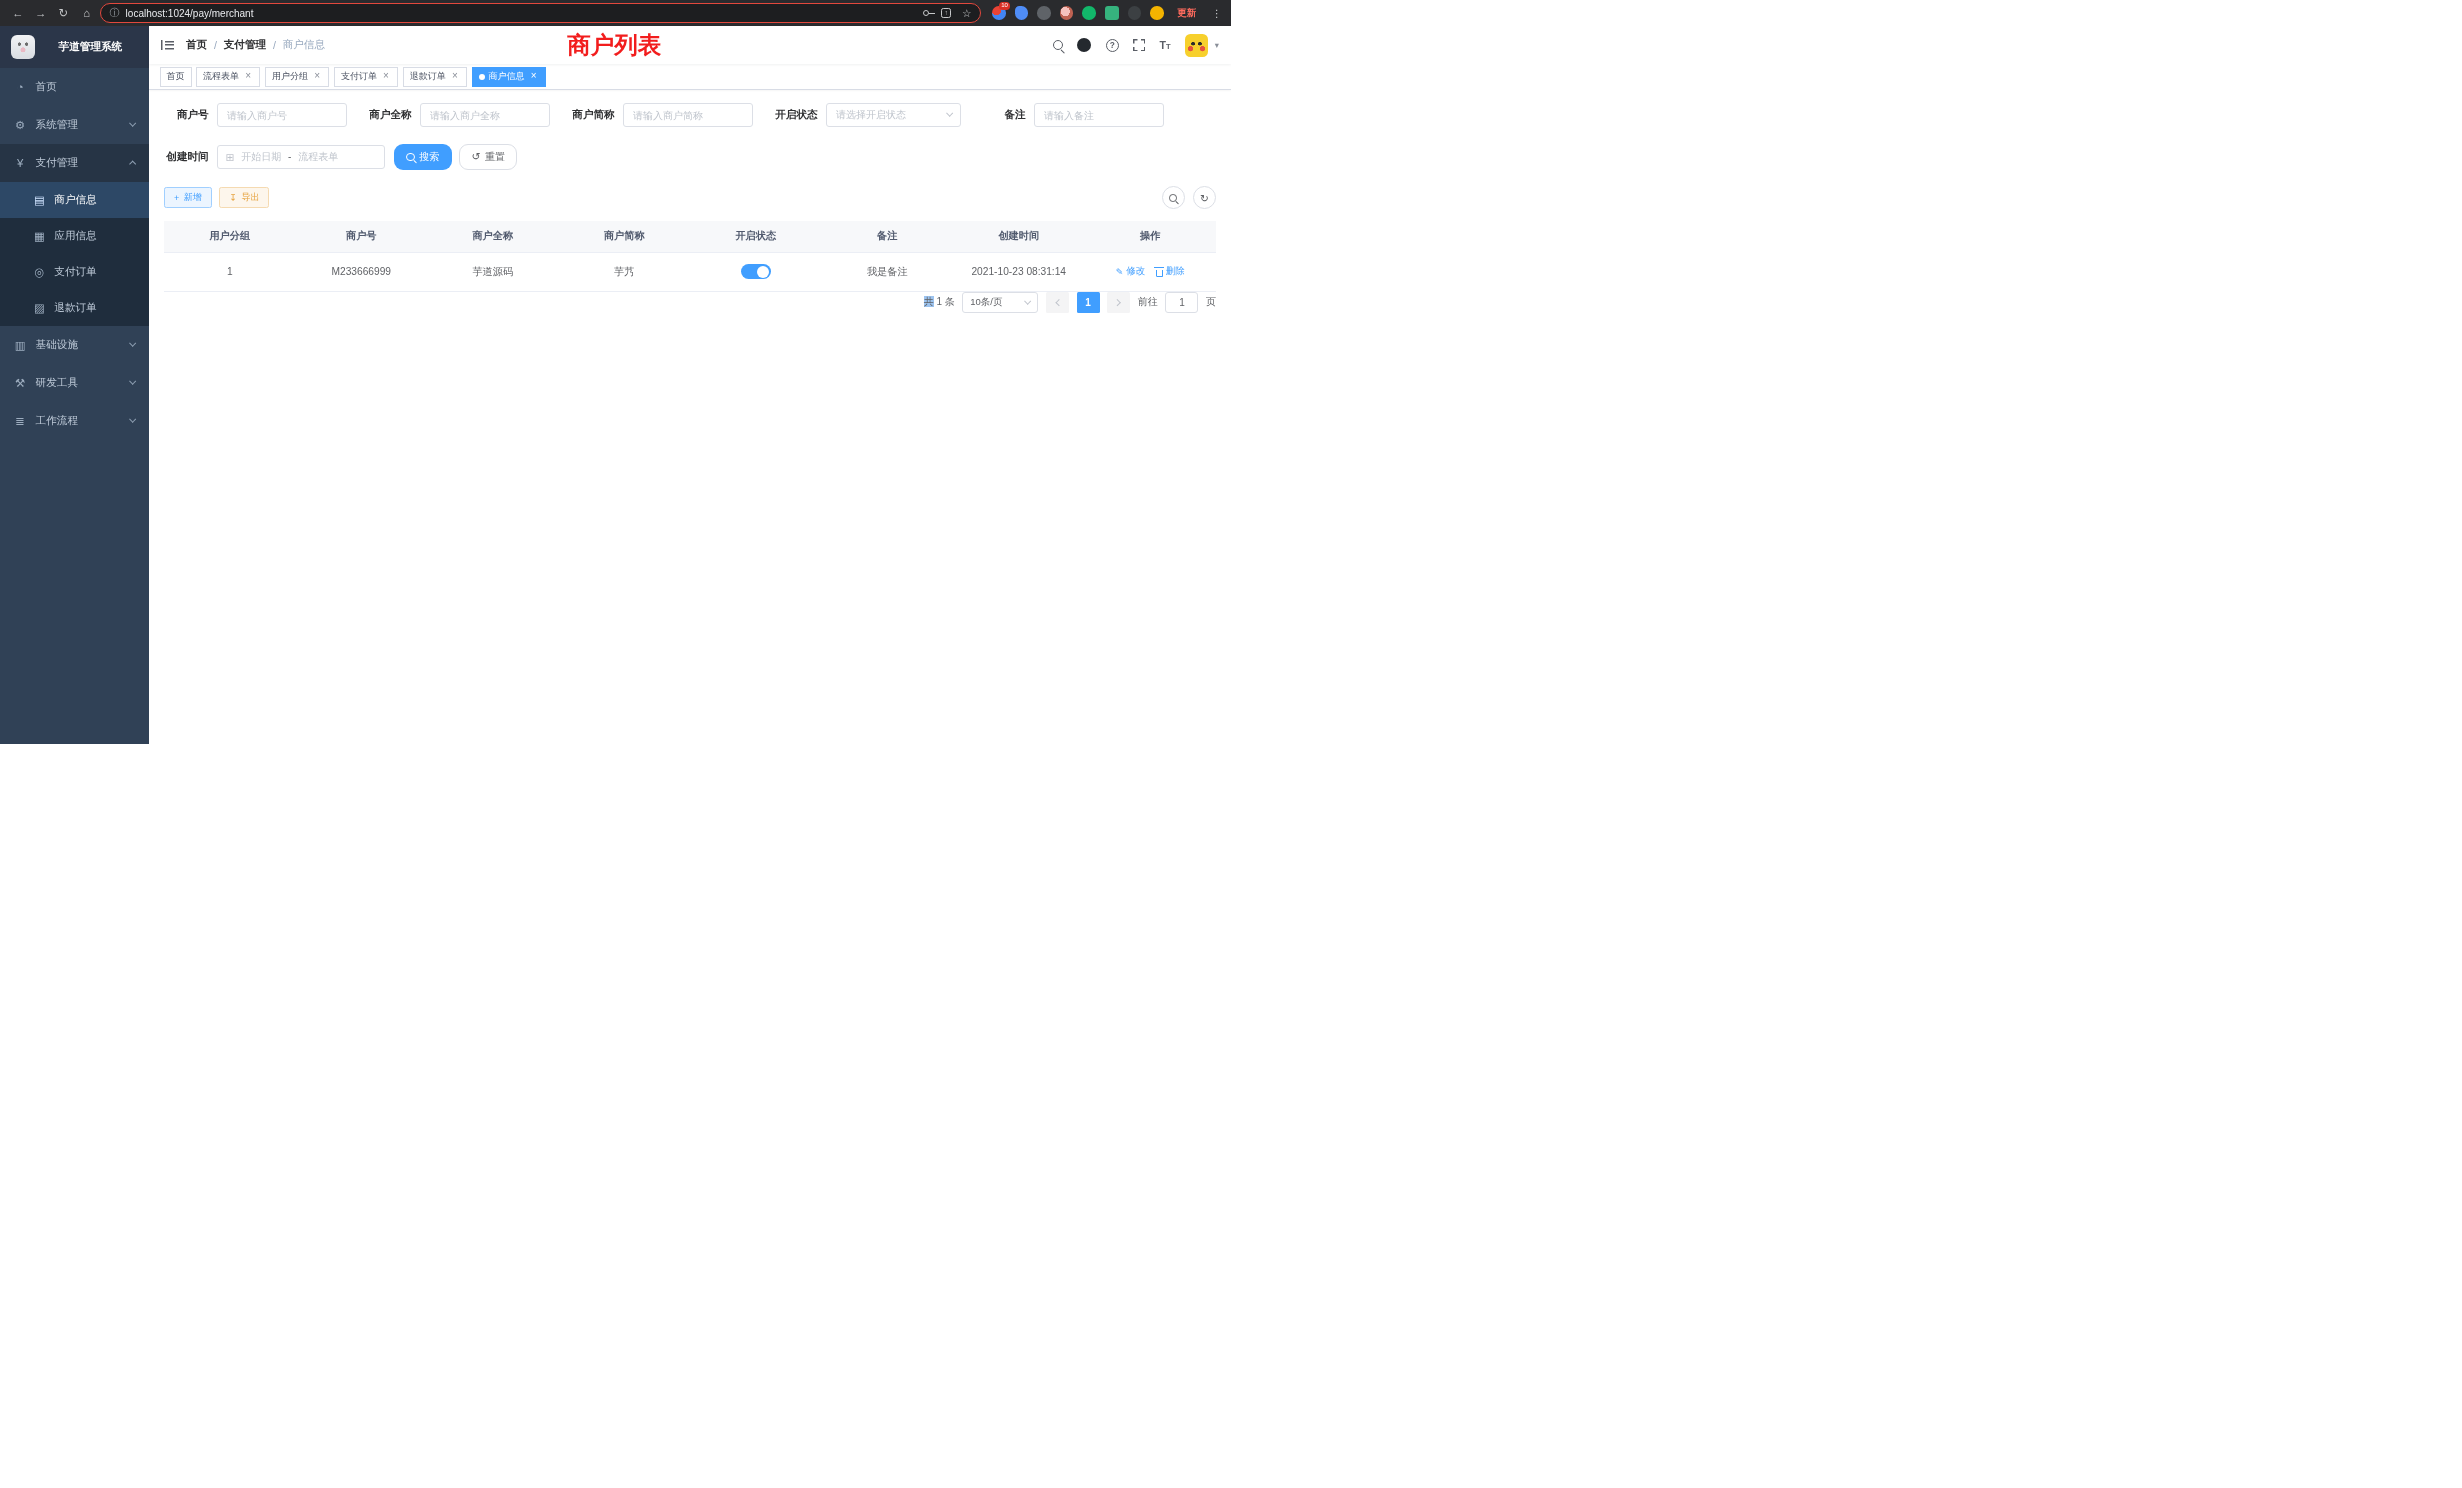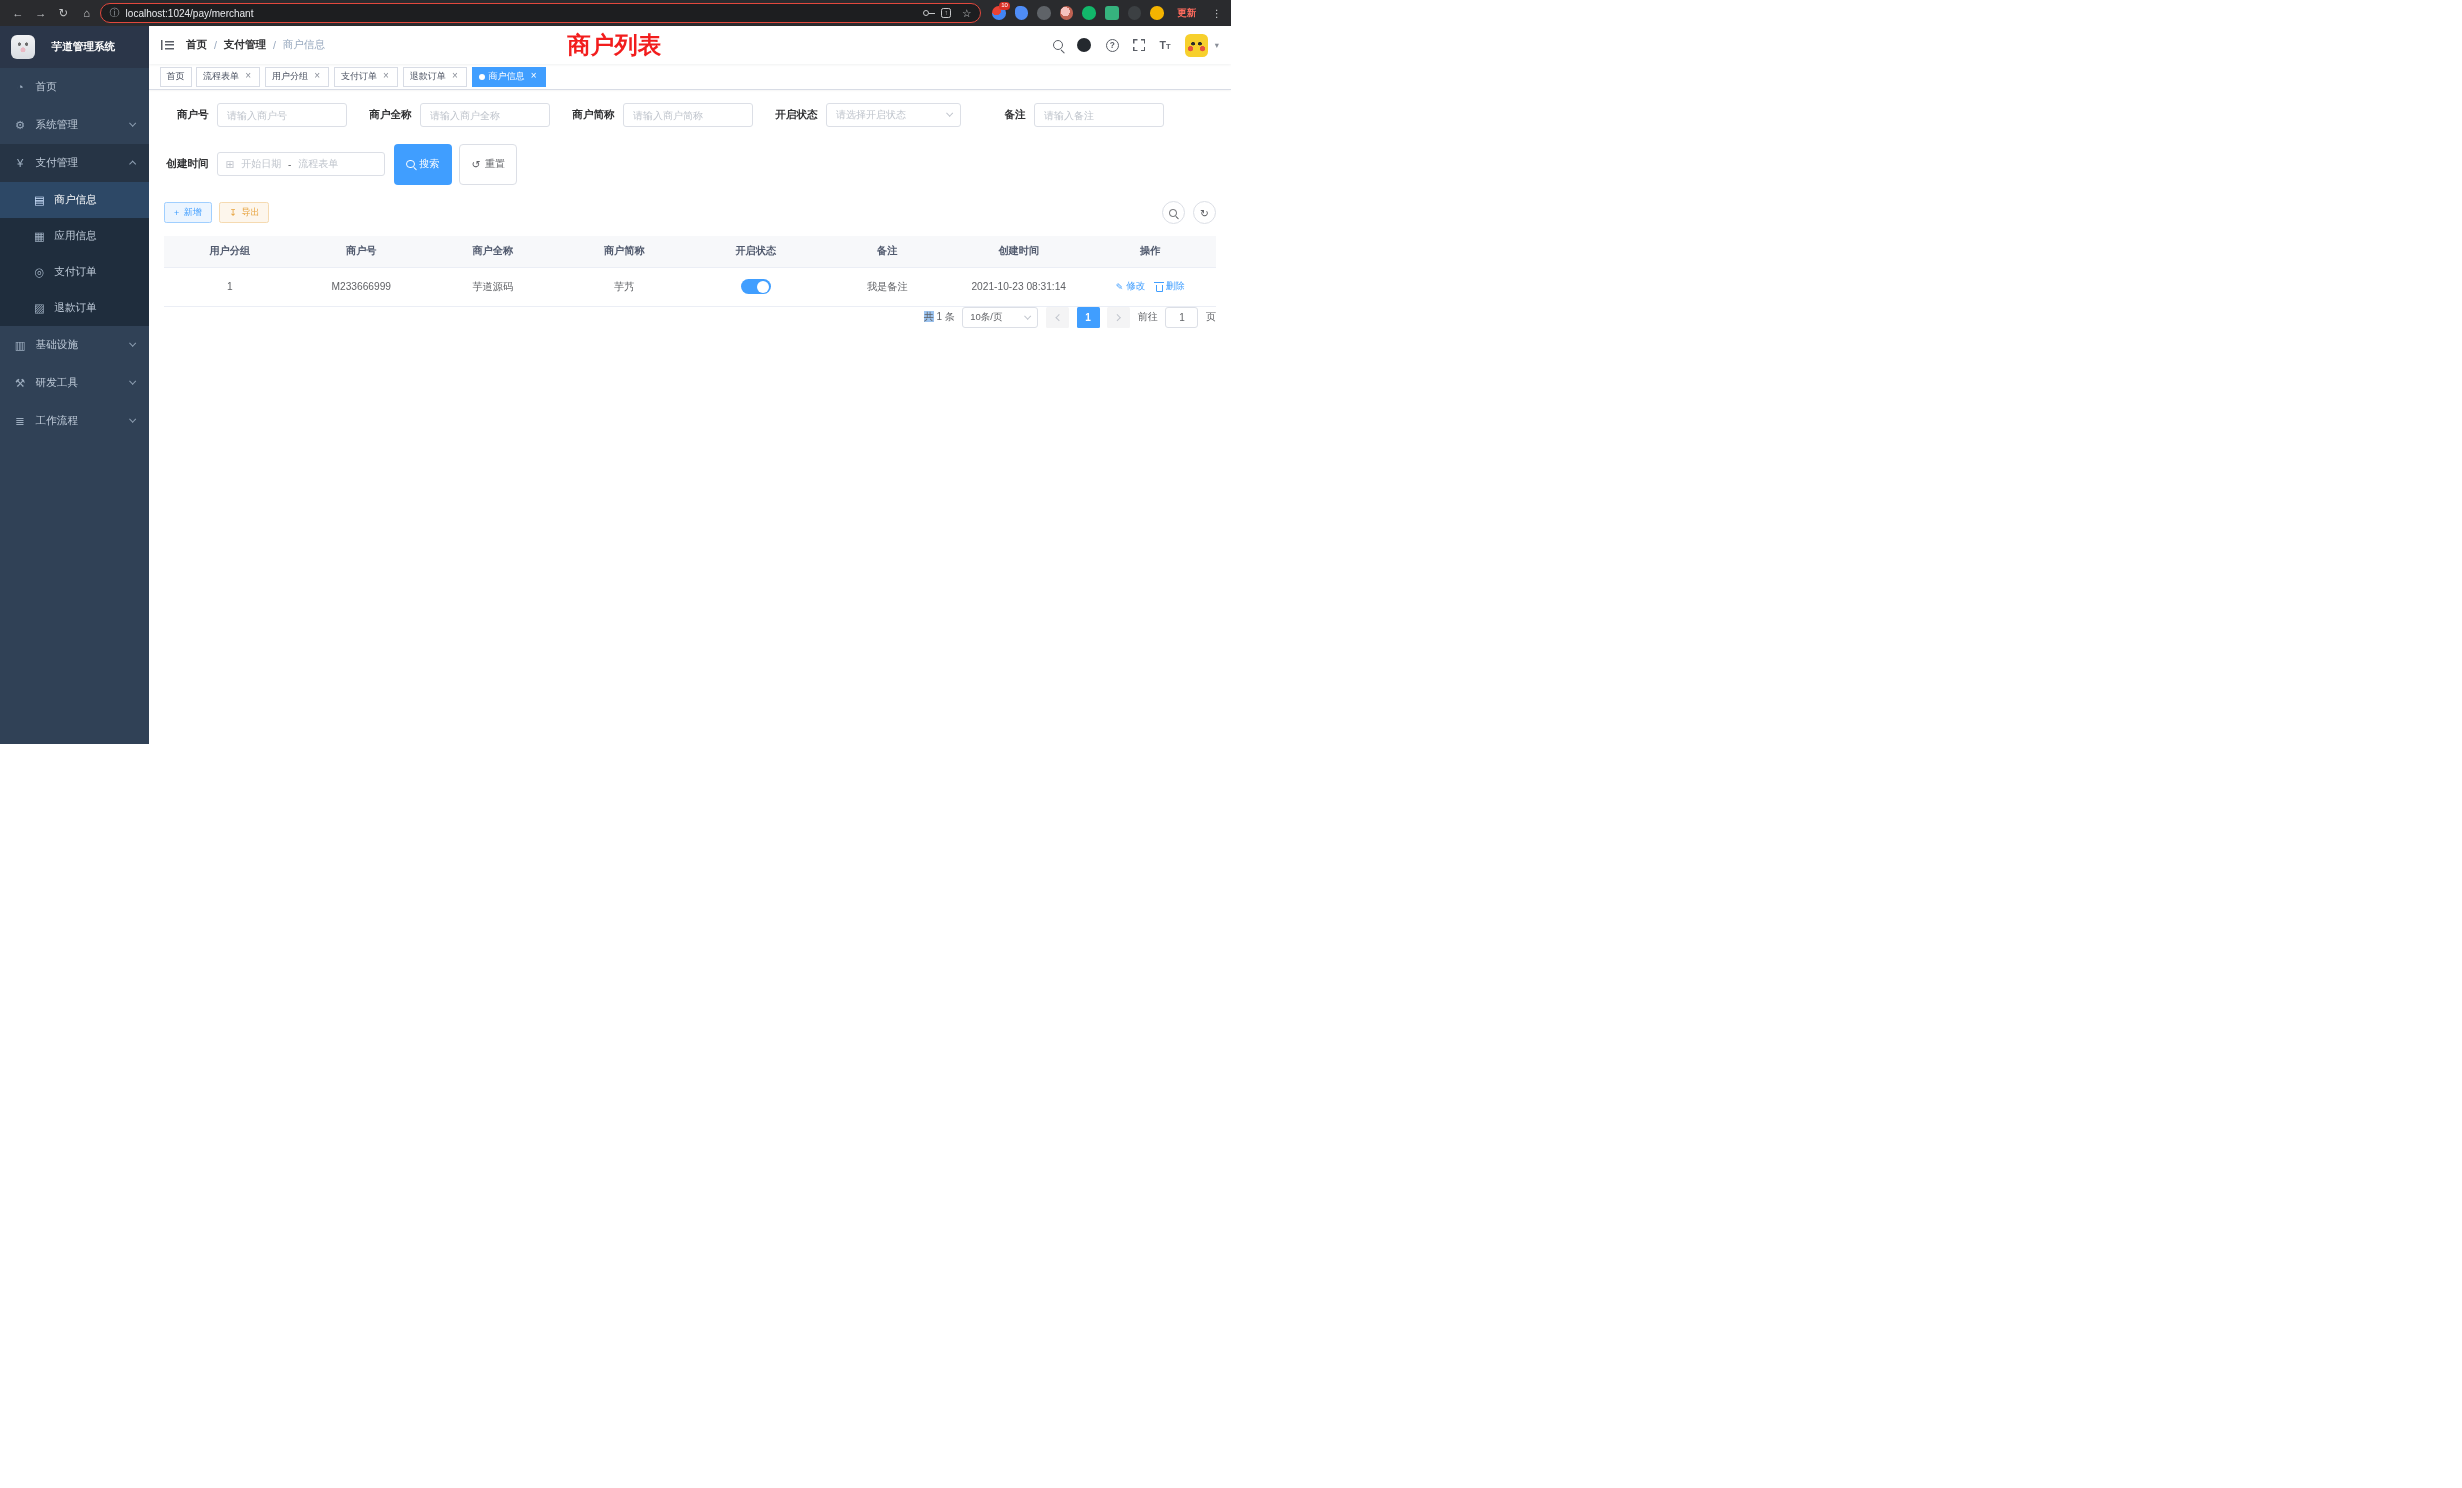--- a/index.html
+++ b/index.html
@@ -27,21 +27,21 @@
   .ext.e6{background:#36b37e;border-radius:3px}
   .ext.e7{background:#3c4043}
   .ext.e8{background:#f4b400}
   .ext-badge{position:absolute;top:-3.8px;right:-4.5px;background:#d93025;color:#fff;font-size:6px;line-height:7.6px;padding:0 2.3px;border-radius:3.8px}
   .update-btn{color:#ff6b5e;font-size:9.5px;font-weight:700;padding:0 4.5px;cursor:pointer;white-space:nowrap}
   .dots-icon{color:#c6c8ca;font-size:10.6px;padding:0 1.5px;cursor:pointer}
 
   
   .app{display:flex;height:719px}
   .sidebar{width:149px;flex:0 0 149px;background:#304156;color:#bfcbd9;display:flex;flex-direction:column}
-  .logo{height:42px;display:flex;align-items:center;gap:17px;padding:0 10.6px;background:#2b3649;cursor:pointer}
+  .logo{height:42px;display:flex;align-items:center;gap:24px;padding:0 10.6px;background:#2b3649;cursor:pointer}
   .logo-avatar{width:24px;height:24px;border-radius:6px;flex:0 0 auto;
     background:radial-gradient(circle at 35% 38%,#6d6d6d 1.5px,transparent 1.9px),
                radial-gradient(circle at 65% 38%,#6d6d6d 1.5px,transparent 1.9px),
                radial-gradient(circle at 50% 62%,#e9b9c4 2.3px,transparent 2.7px),
                linear-gradient(#f2f3f5,#d9dde2)}
   .logo-title{color:#fff;font-size:10.6px;font-weight:700;white-space:nowrap}
   .menu{flex:1;overflow:hidden}
   .menu-item{height:38px;display:flex;align-items:center;gap:9px;padding:0 13.6px;font-size:10.6px;cursor:pointer}
   .menu-item.parent-open{background:#263445}
   .mi-icon{width:13px;text-align:center;color:#9eaec0;font-size:11.4px;flex:0 0 auto}
@@ -103,21 +103,21 @@
   .fitem{display:flex;align-items:center;margin-right:20px}
   .flabel{min-width:53px;text-align:right;padding-right:8.3px;color:#303133;font-weight:600;font-size:10.6px;white-space:nowrap}
   .tin{width:130px;height:24px;border:0.8px solid #dcdfe6;border-radius:3px;padding:0 9px;font-size:10px;color:#606266;outline:none;font-family:inherit;background:#fff}
   .tin::placeholder{color:#bfc4cc}
   .sel-box{width:135px;height:24px;border:0.8px solid #dcdfe6;border-radius:3px;display:flex;align-items:center;justify-content:space-between;padding:0 7.6px 0 9px;color:#bfc4cc;font-size:10px;cursor:pointer;background:#fff}
   .sel-caret{width:5.3px;height:5.3px;border-right:1.1px solid #c0c4cc;border-bottom:1.1px solid #c0c4cc;transform:rotate(45deg) translate(-0.8px,-0.8px)}
   .date-box{width:168px;height:24px;border:0.8px solid #dcdfe6;border-radius:3px;display:flex;align-items:center;gap:6.8px;padding:0 7.6px;font-size:10px;cursor:text;background:#fff}
   .cal-icon{color:#c0c4cc;font-size:10.6px}
   .date-ph{color:#bfc4cc}
   .date-sep{color:#606266}
-  .btn{height:41px;border-radius:4px;font-size:10px;display:inline-flex;align-items:center;gap:4.5px;padding:0 11.4px;cursor:pointer;border:0.8px solid transparent;background:#fff;font-family:inherit}
+  .btn{height:26px;border-radius:9px;font-size:10px;display:inline-flex;align-items:center;gap:4.5px;padding:0 11.4px;cursor:pointer;border:0.8px solid transparent;background:#fff;font-family:inherit}
   .btn-primary{background:#409eff;color:#fff}
   .btn-default{border-color:#dcdfe6;color:#606266}
   .btn .mag{width:8.3px;height:8.3px;border-width:1.2px}
   .btn .mag::after{width:3.8px;right:-3px;bottom:-2.3px}
   .refresh-glyph{font-size:10.6px;line-height:1}
   .ml12{margin-left:9px}.ml10{margin-left:7.6px}
 
   .toolbar{display:flex;align-items:center;margin:1.5px 0 0}
   .btn-mini{height:21px;padding:0 9px;font-size:9px;border-radius:2.3px}
   .btn-add{background:#ecf5ff;border-color:#a0cfff;color:#409eff}

